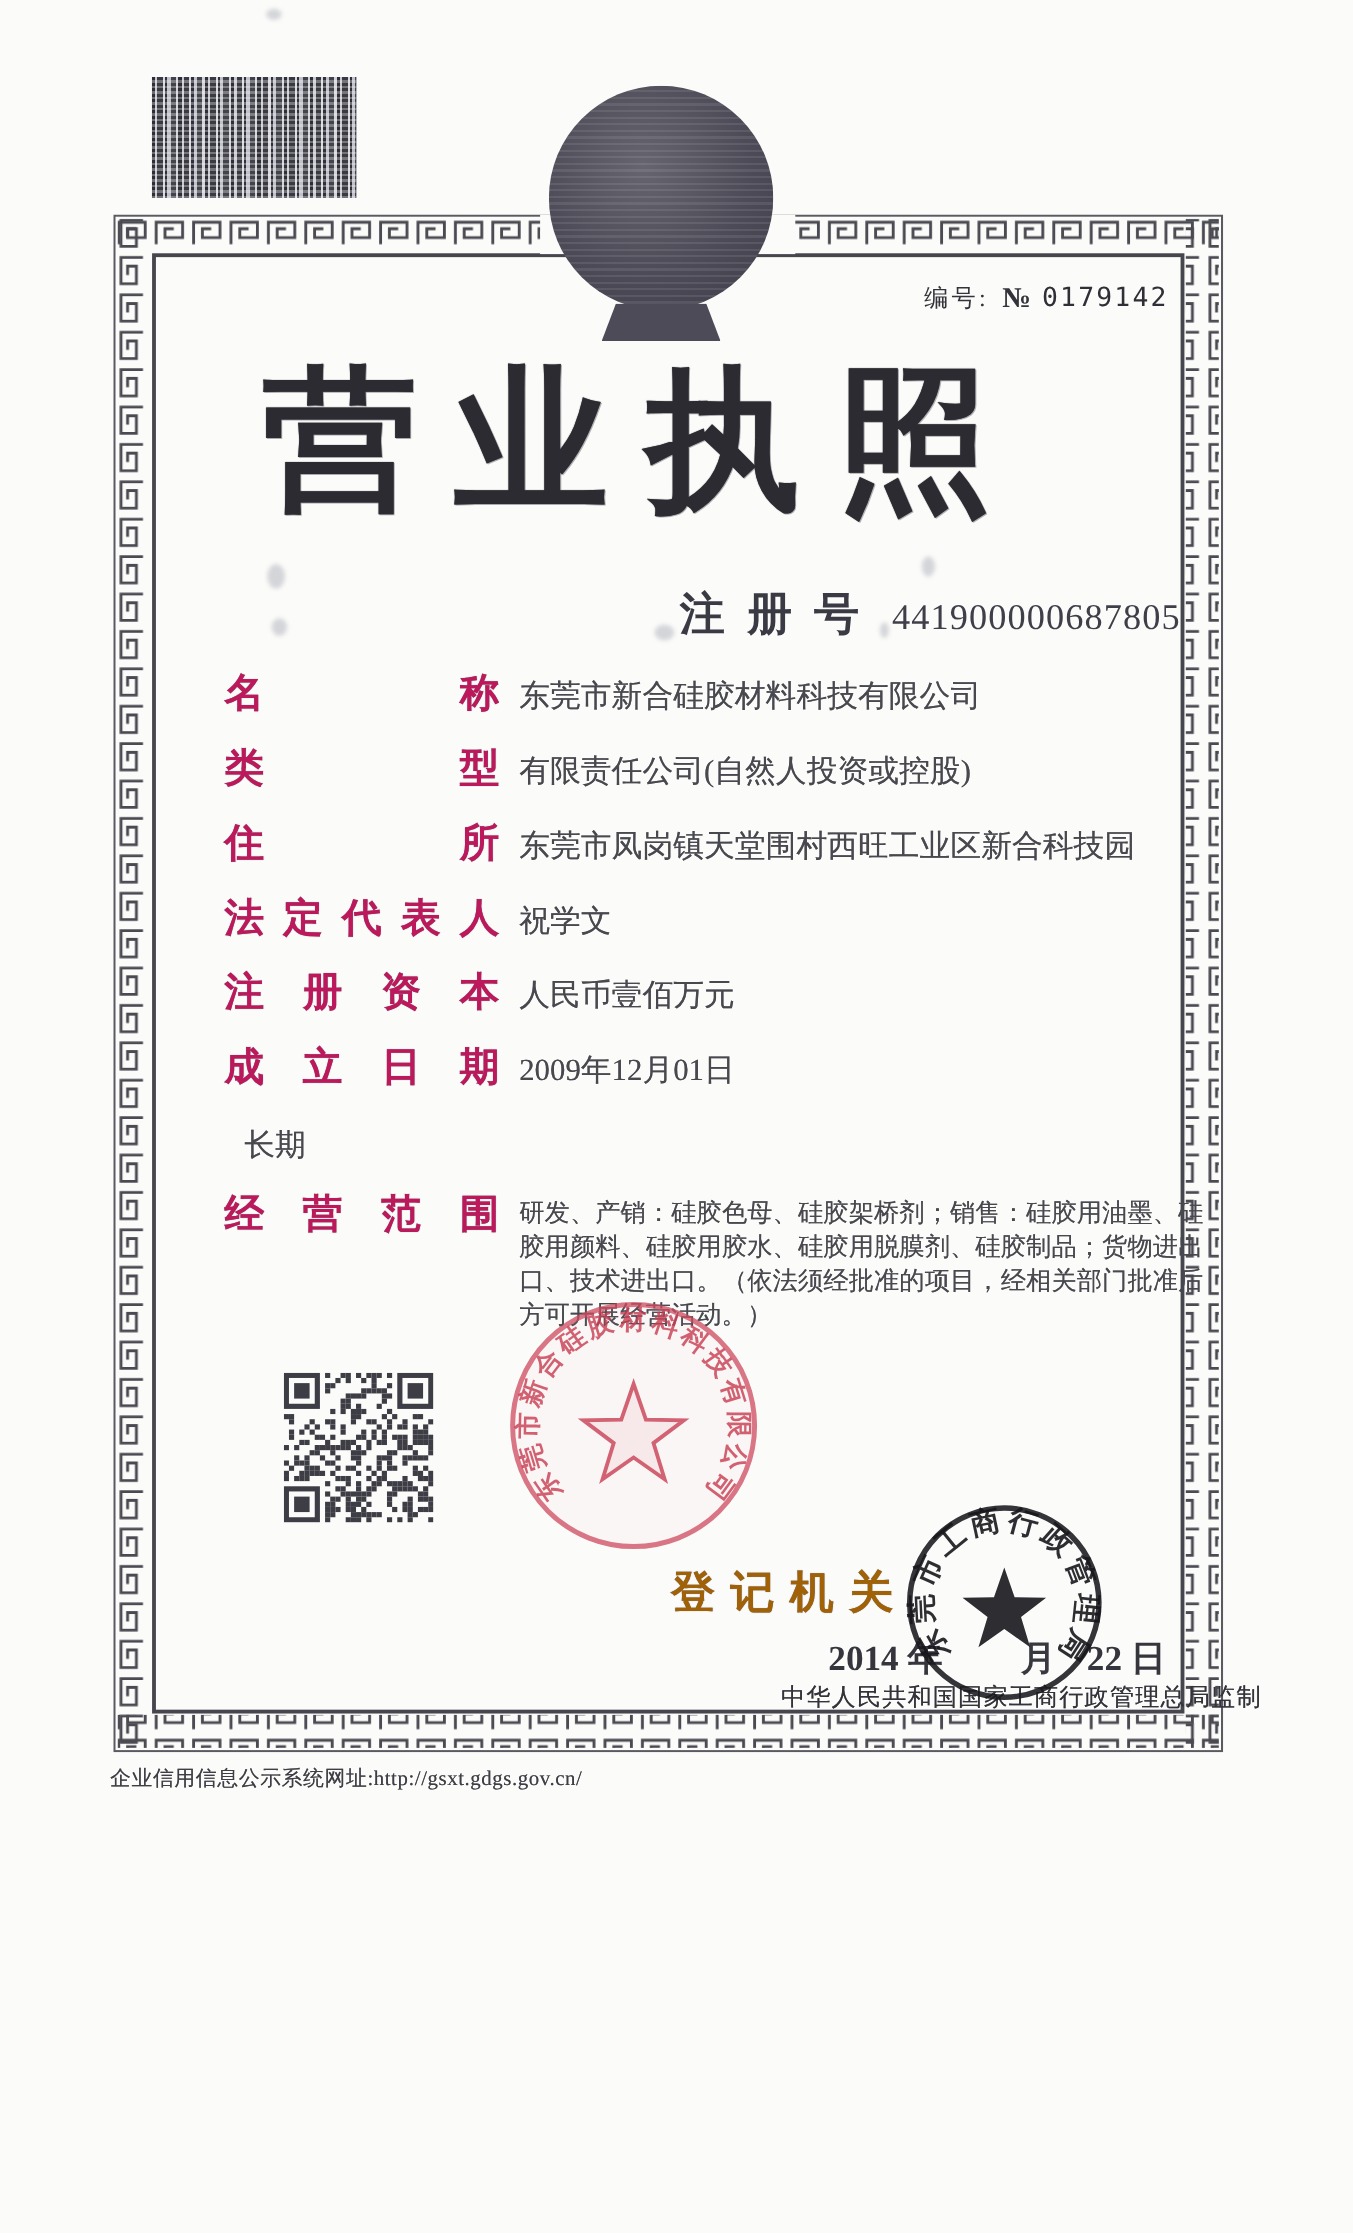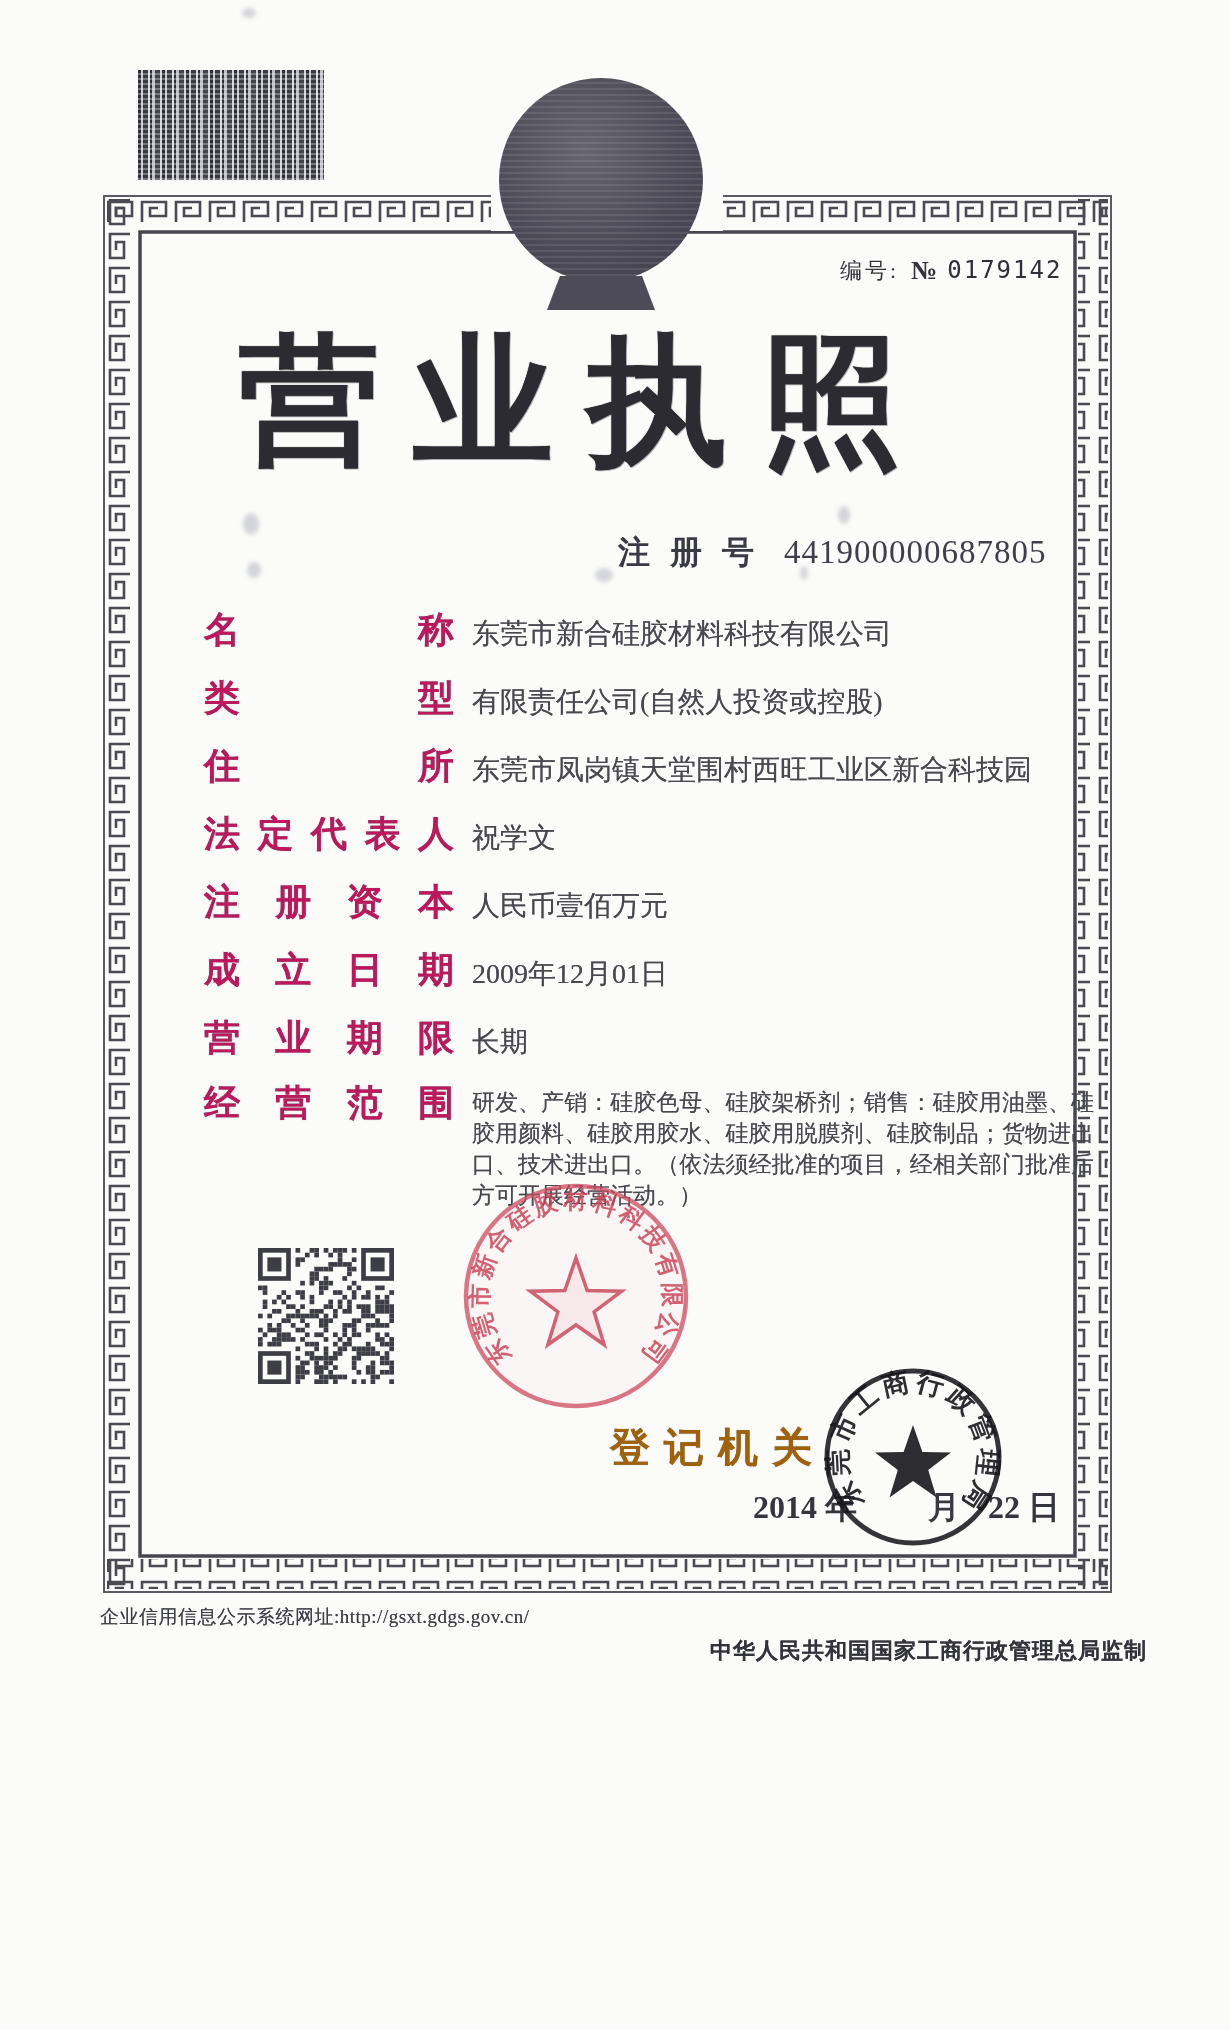--- a/index.html
+++ b/index.html
@@ -46,21 +46,21 @@
   .serial .num{font-size:24px;letter-spacing:2px;font-family:"DejaVu Sans Mono","Liberation Mono",monospace;color:#2f2f38;}
 
   .license-title{
     left:0;top:318px;width:1140px;z-index:4;text-align:center;
     font-size:140px;line-height:1.2;font-weight:800;letter-spacing:34px;padding-left:34px;
     color:#2b2b31;box-sizing:border-box;
     text-shadow:0 0 1px #3a3a40, 1px 1px 0 rgba(70,70,80,.35);
   }
 
   .regline{left:618px;top:531px;z-index:4;display:flex;align-items:baseline;}
-  .regline .lbl{font-size:32px;letter-spacing:20px;color:#3a3a44;font-weight:600;}
+  .regline .lbl{font-size:41px;letter-spacing:20px;color:#3a3a44;font-weight:600;}
   .regline .num{font-size:33px;margin-left:10px;color:#3f3f4a;letter-spacing:1px;}
 
   
   .fields{left:204px;top:0;width:900px;z-index:4;}
   .frow{position:absolute;left:0;display:flex;align-items:flex-start;width:900px;}
   .flabel{
     width:250px;font-size:36px;font-weight:600;color:#be185d;
     text-align:justify;text-align-last:justify;line-height:1.15;
     text-shadow:0 0 .7px rgba(55,55,65,.8);
   }
@@ -84,21 +84,21 @@
   
   .seal{z-index:6;}
   .seal-red{left:456px;top:1176px;}
   .seal-black{left:813px;top:1357px;}
 
   
   .qr{left:258px;top:1248px;width:136px;height:136px;z-index:4;filter:blur(.3px);}
 
   
   .footer-left{left:100px;top:1604px;z-index:4;font-size:19px;color:#3e3e46;letter-spacing:.5px;text-shadow:0 0 .5px rgba(60,60,70,.7);}
-  .footer-right{left:710px;top:1636px;z-index:4;font-size:22px;color:#33333a;font-weight:700;letter-spacing:1px;text-shadow:0 0 .6px rgba(50,50,60,.8);}
+  .footer-right{left:710px;top:1528px;z-index:4;font-size:22px;color:#33333a;font-weight:400;letter-spacing:1px;text-shadow:0 0 .6px rgba(50,50,60,.8);}
 
   .border-frame{left:103px;top:195px;z-index:1;}
 </style>
 </head>
 <body>
 
 <svg class="abs border-frame" width="1009" height="1398" viewBox="0 0 1009 1398">
   <defs>
     <pattern id="meaH" width="34" height="30" patternUnits="userSpaceOnUse">
       <path d="M5 27 V7 H29 V21 H13 V13 H21" fill="none" stroke="#4a4a52" stroke-width="2.6"></path>
@@ -162,21 +162,20 @@
   </div>
   <div class="frow" style="top:882px">
     <div class="flabel">注册资本</div>
     <div class="fvalue">人民币壹佰万元</div>
   </div>
   <div class="frow" style="top:950px">
     <div class="flabel">成立日期</div>
     <div class="fvalue">2009年12月01日</div>
   </div>
   <div class="frow" style="top:1018px">
-    <div class="flabel">营业期限</div>
     <div class="fvalue">长期</div>
   </div>
   <div class="frow" style="top:1083px">
     <div class="flabel">经营范围</div>
     <div class="fvalue scope">研发、产销：硅胶色母、硅胶架桥剂；销售：硅胶用油墨、硅胶用颜料、硅胶用胶水、硅胶用脱膜剂、硅胶制品；货物进出口、技术进出口。（依法须经批准的项目，经相关部门批准后方可开展经营活动。）</div>
   </div>
 </div>
 
 <div class="abs qr">
   <svg id="qr-svg" width="136" height="136" viewBox="0 0 136 136">

